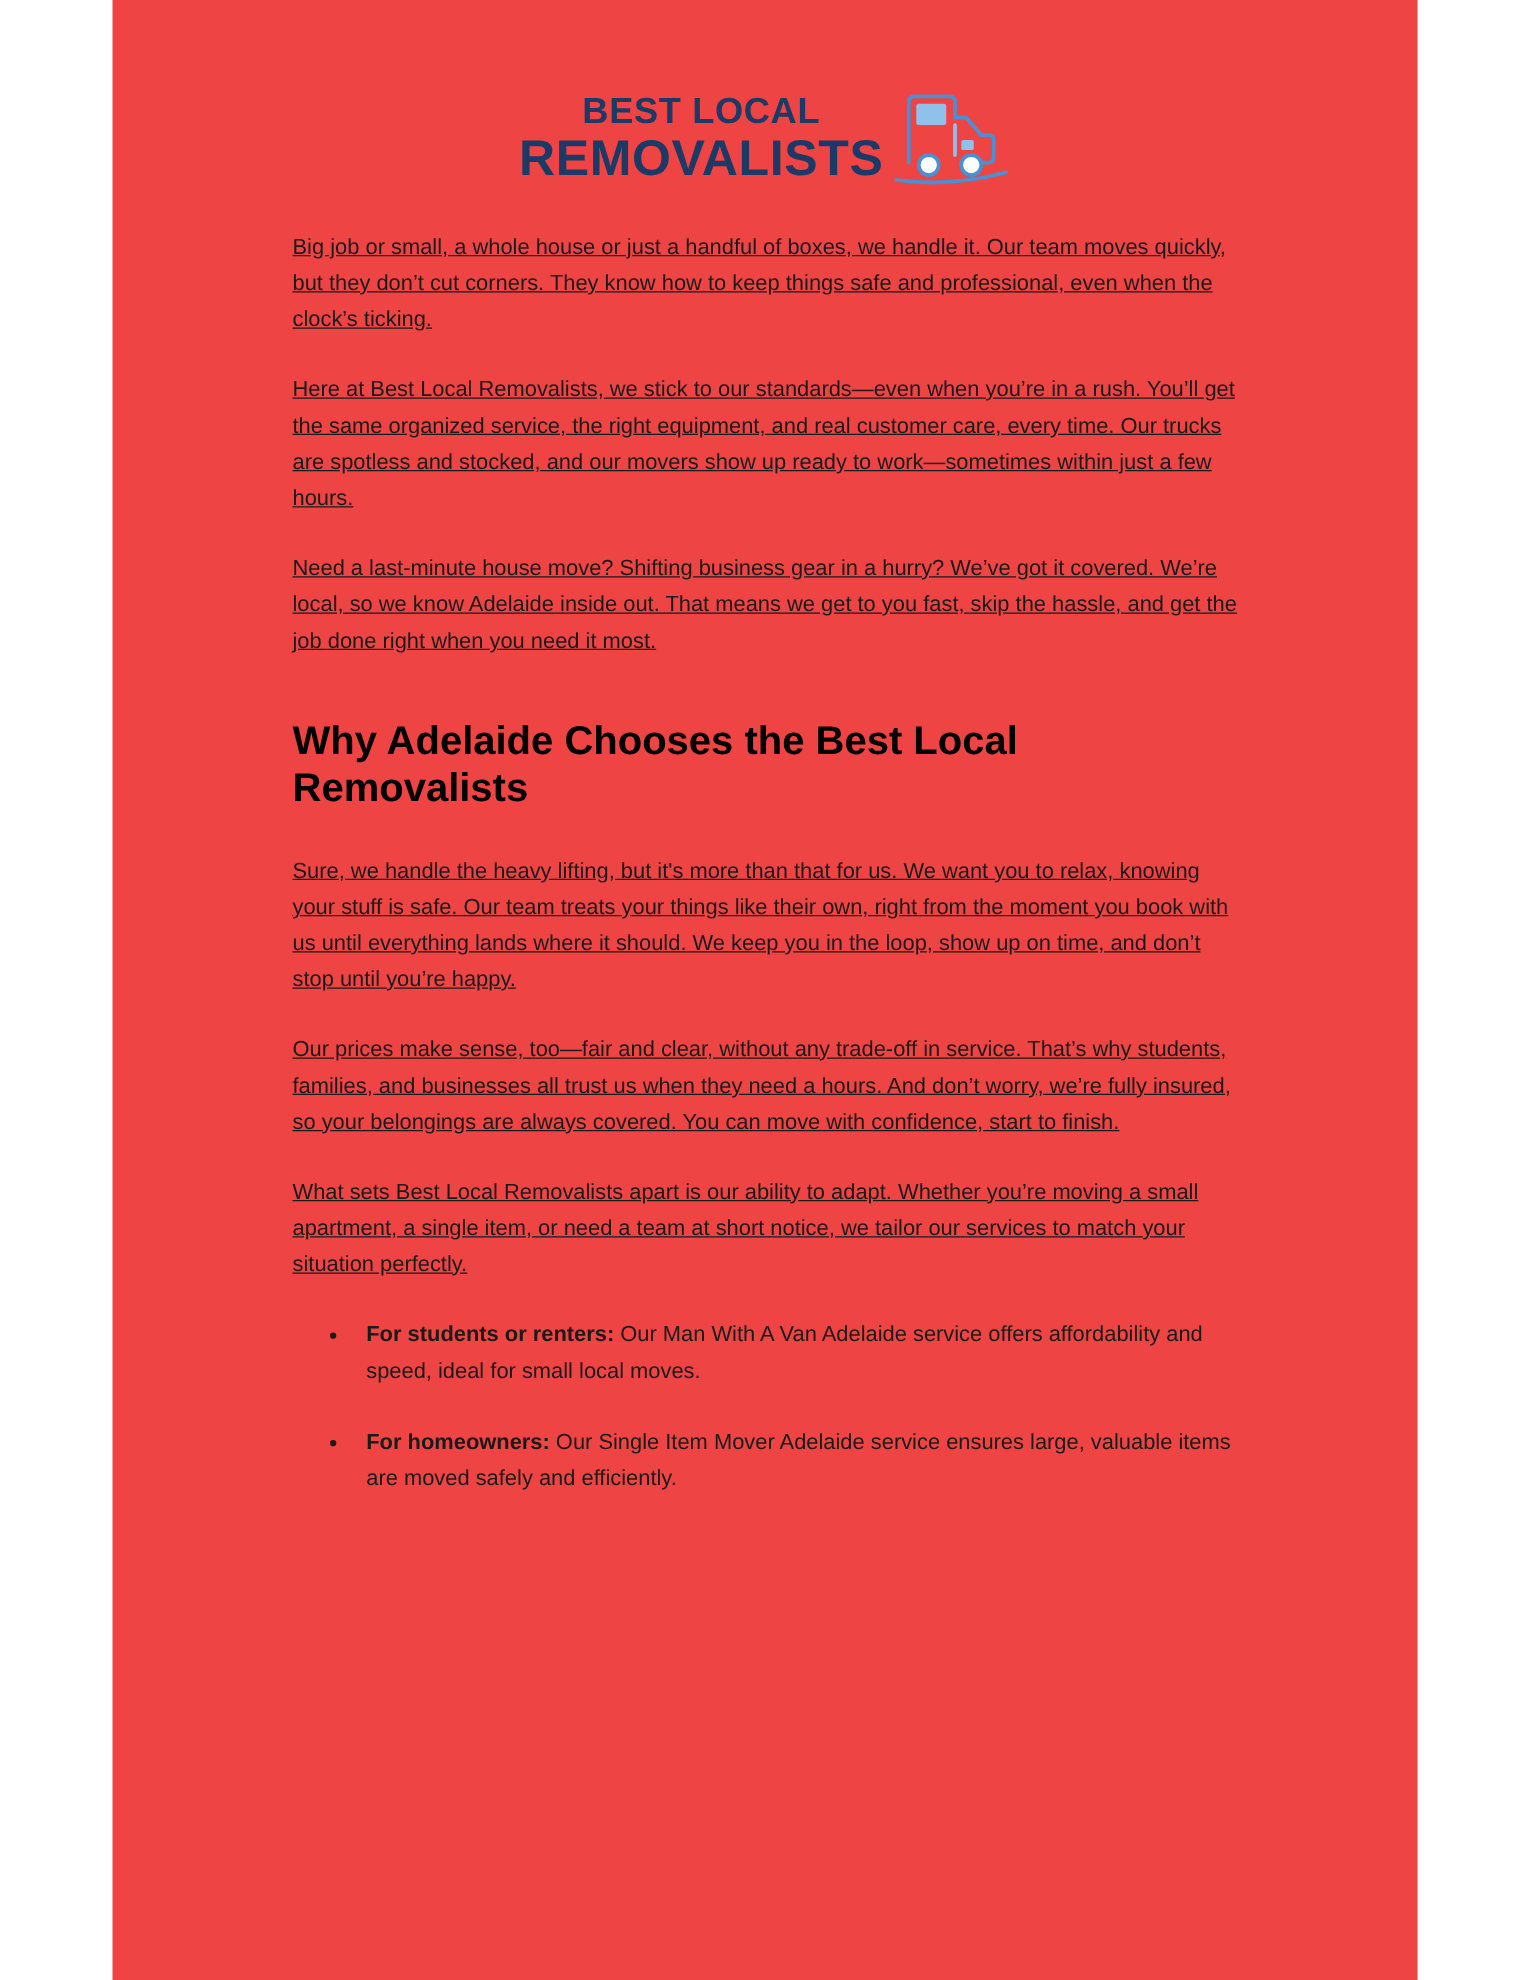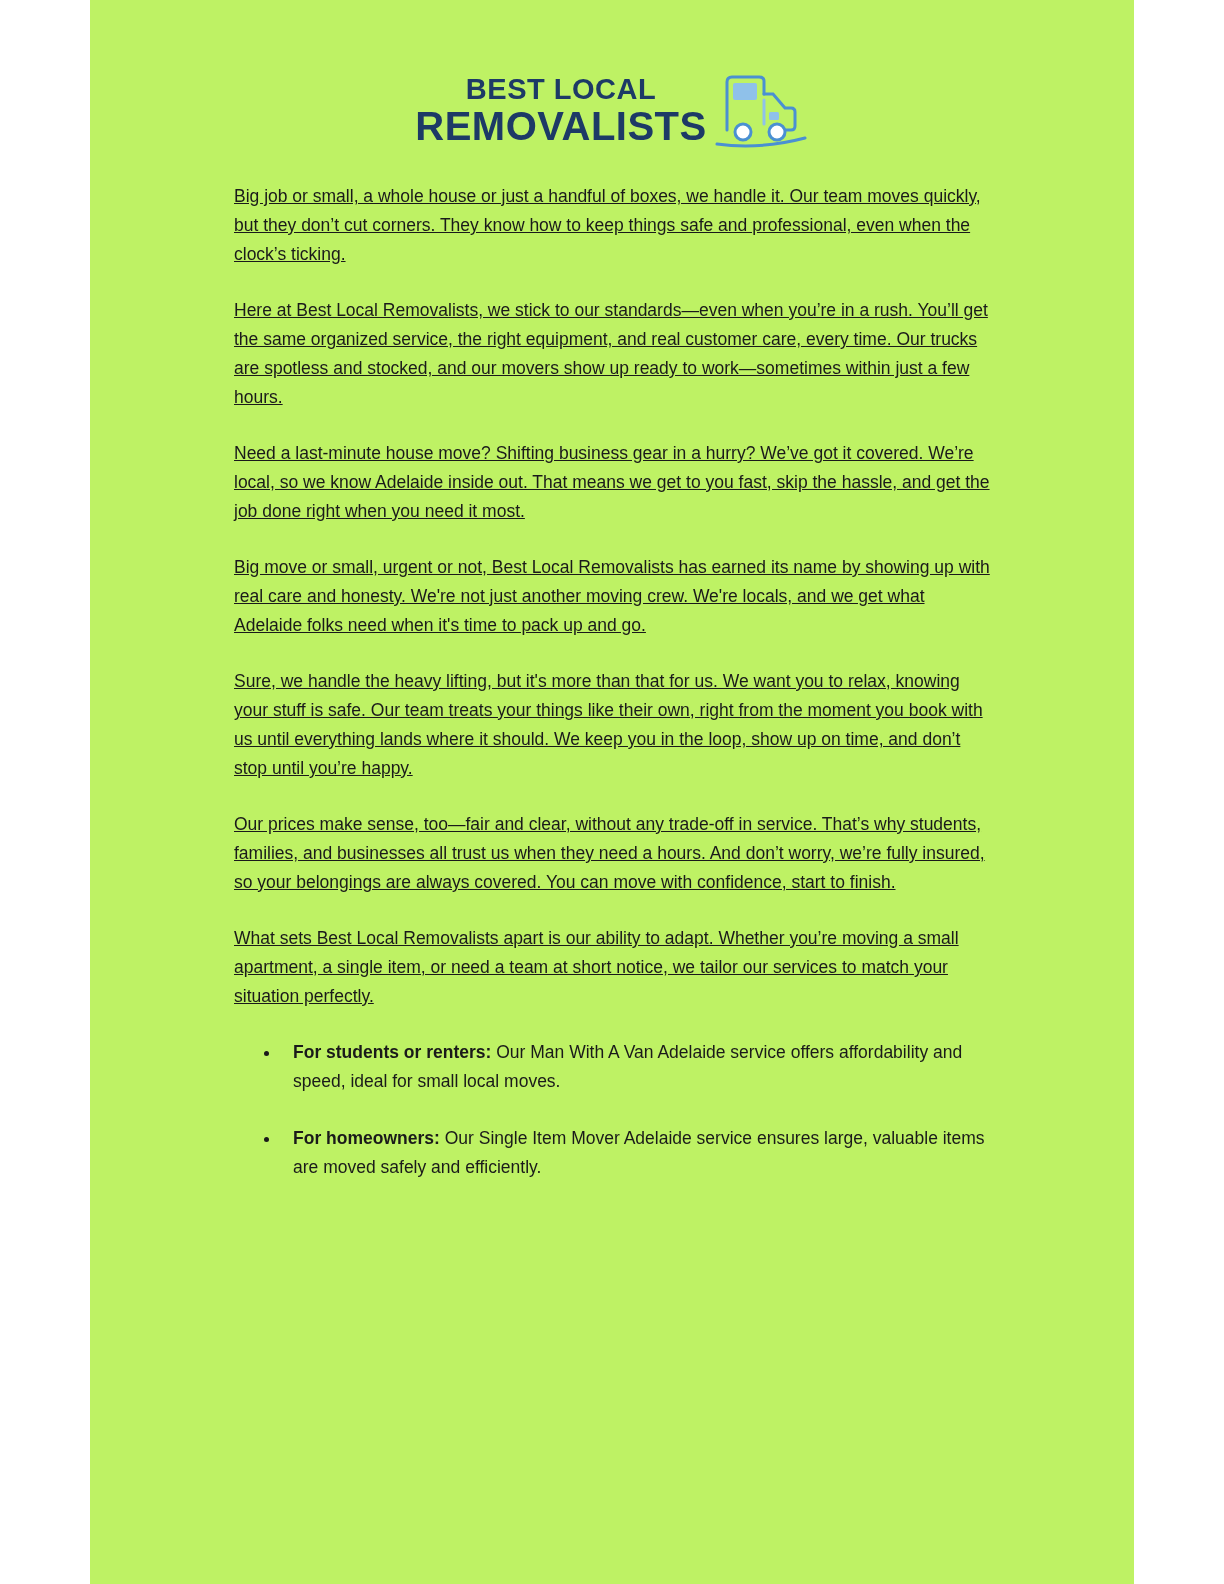--- a/index.html
+++ b/index.html
@@ -1,21 +1,21 @@
 <!DOCTYPE html>
 <html><head>
 <meta charset="utf-8">
 <style>
   * { box-sizing: border-box; }
   html, body { margin: 0; padding: 0; background: #ffffff; }
   .page {
     width: 1044px;
     height: 1584px;
     margin: 0 auto;
-    background: #bef264;
+    background: #ef4444;
     font-family: "Liberation Sans", sans-serif;
     color: #1a1a1a;
     padding: 66px 144px 0 144px;
     position: relative;
   }
   .logo {
     display: flex;
     justify-content: center;
     align-items: center;
     gap: 4px;
@@ -85,22 +85,22 @@
       </svg>
     </span>
   </div>
 
   <p class="body-text">Big job or small, a whole house or just a handful of boxes, we handle it. Our team moves quickly, but they don’t cut corners. They know how to keep things safe and professional, even when the clock’s ticking.</p>
 
   <p class="body-text">Here at Best Local Removalists, we stick to our standards—even when you’re in a rush. You’ll get the same organized service, the right equipment, and real customer care, every time. Our trucks are spotless and stocked, and our movers show up ready to work—sometimes within just a few hours.</p>
 
   <p class="body-text">Need a last-minute house move? Shifting business gear in a hurry? We’ve got it covered. We’re local, so we know Adelaide inside out. That means we get to you fast, skip the hassle, and get the job done right when you need it most.</p>
 
+  <h1 class="doc-heading">Why Adelaide Chooses the Best Local Removalists</h1>
 
-  <p class="body-text">Big move or small, urgent or not, Best Local Removalists has earned its name by showing up with real care and honesty. We're not just another moving crew. We're locals, and we get what Adelaide folks need when it's time to pack up and go.</p>
 
   <p class="body-text">Sure, we handle the heavy lifting, but it's more than that for us. We want you to relax, knowing your stuff is safe. Our team treats your things like their own, right from the moment you book with us until everything lands where it should. We keep you in the loop, show up on time, and don’t stop until you’re happy.</p>
 
   <p class="body-text">Our prices make sense, too—fair and clear, without any trade-off in service. That’s why students, families, and businesses all trust us when they need a hours. And don’t worry, we’re fully insured, so your belongings are always covered. You can move with confidence, start to finish.</p>
 
 
   <p class="body-text">What sets Best Local Removalists apart is our ability to adapt. Whether you’re moving a small apartment, a single item, or need a team at short notice, we tailor our services to match your situation perfectly.</p>
 
   <ul class="doc-list">
     <li>

